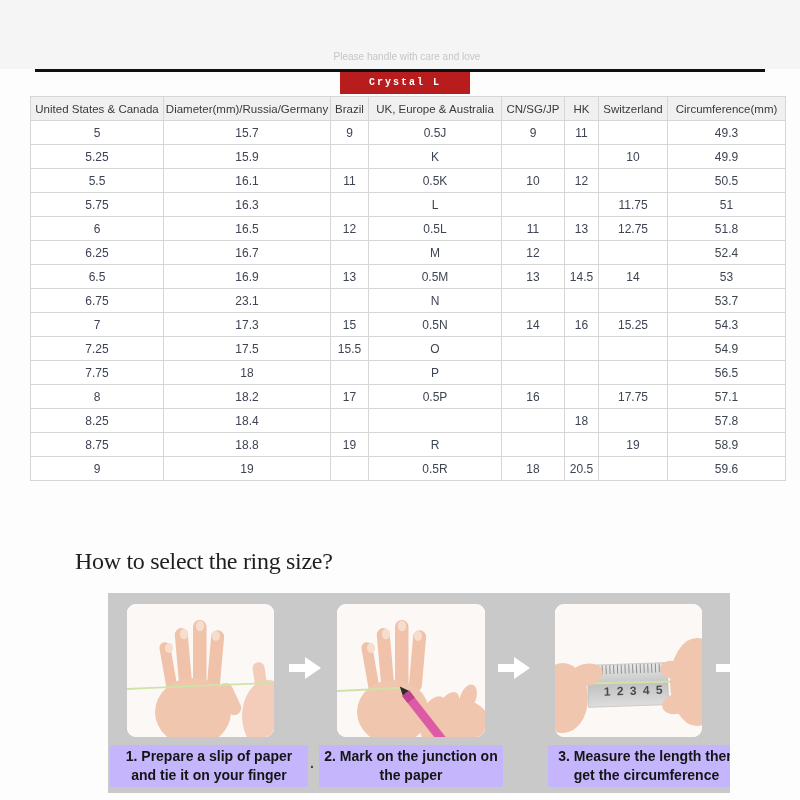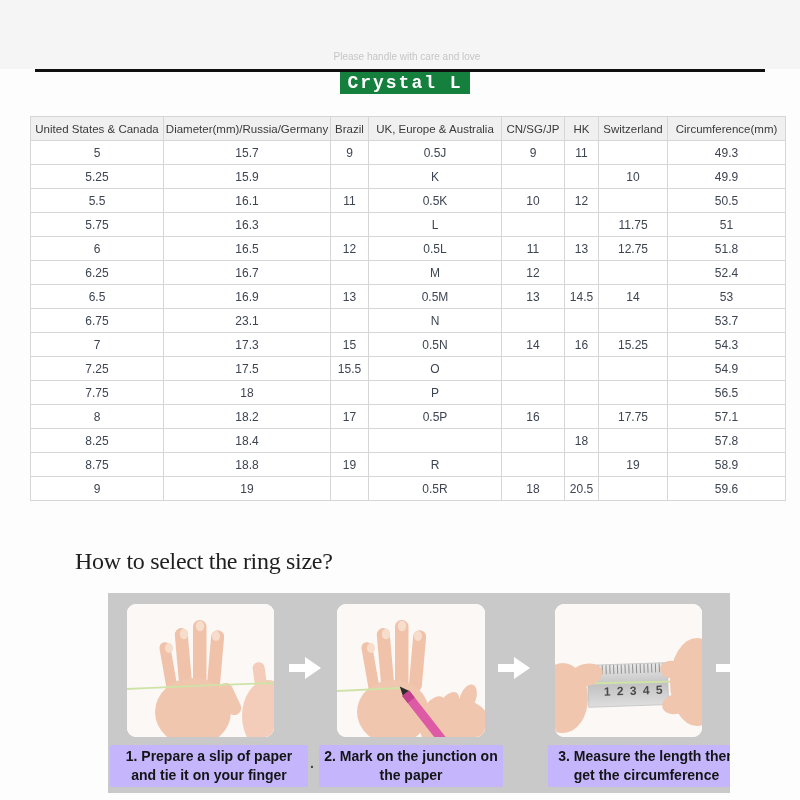--- a/index.html
+++ b/index.html
@@ -15,27 +15,27 @@
     position:absolute; top:24px; left:0; width:800px; text-align:center;
     font-size:22px; font-weight:bold; color:#0e0e0e; letter-spacing:.3px; margin:0;
   }
   .subtitle {
     position:absolute; top:51px; left:0; width:800px; text-align:center;
     font-size:10px; color:#c6c6c6;padding-left:7px;
   }
   .divider { position:absolute; top:69px; left:35px; width:730px; height:3px; background:#101010; }
   .badge {
     position:absolute; top:72px; left:340px; width:130px; height:22px;
-    background:#15803d; color:#fff; text-align:center; line-height:22px;
-    font-family:"Liberation Mono", monospace; font-weight:bold; font-size:18px; letter-spacing:2px;
+    background:#b91c1c; color:#fff; text-align:center; line-height:22px;
+    font-family:"Liberation Mono", monospace; font-weight:bold; font-size:10px; letter-spacing:2px;
   }
 
   
   table.size-table {
-    position:absolute; top:116px; left:30px; width:755px;
+    position:absolute; top:96px; left:30px; width:755px;
     border-collapse:collapse; table-layout:fixed; background:#f0abfc;
   }
   .size-table th, .size-table td {
     border:1px solid #d6d6d6; height:23px; padding:0 1px; text-align:center;
     overflow:hidden; white-space:nowrap;
   }
   .size-table th { background:#f0f0f0; color:#3a3a3a; font-size:11.5px; font-weight:normal; }
   .size-table td { background:#fff; color:#3d4452; font-size:12px; }
 
   

